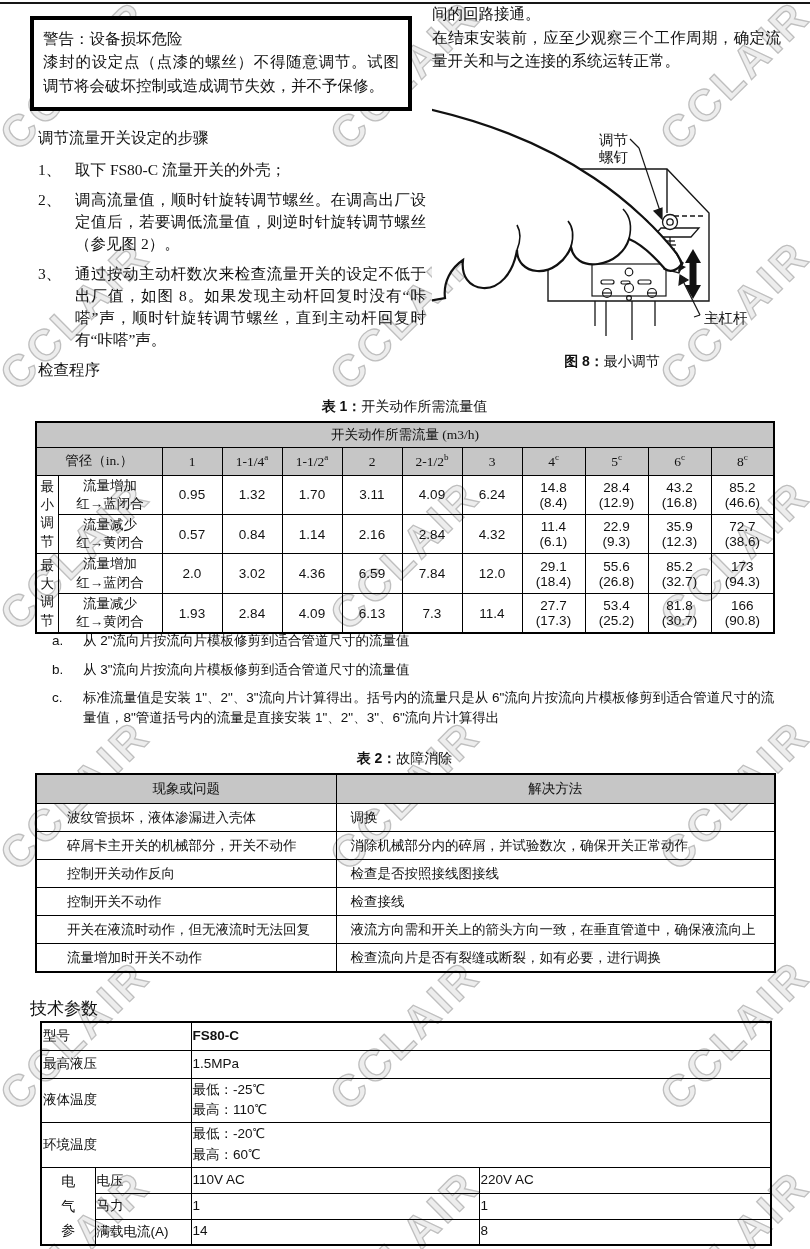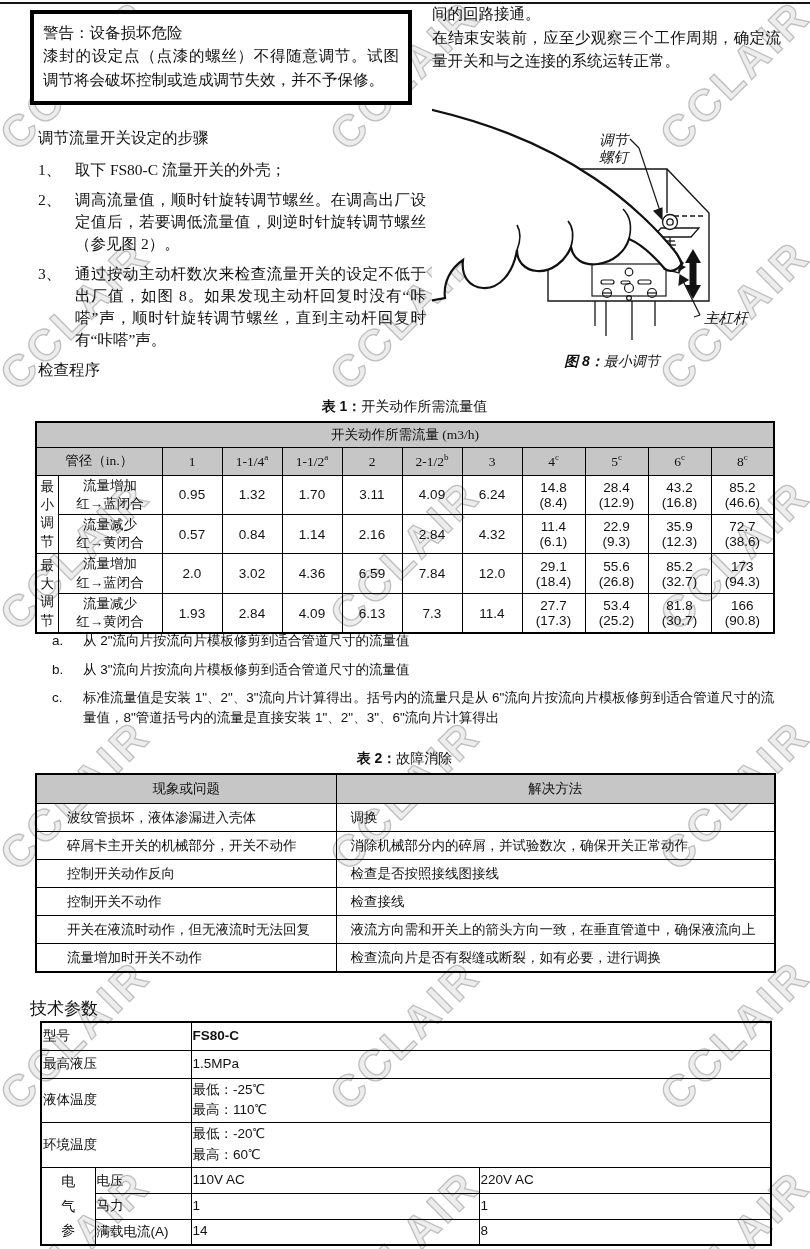--- a/index.html
+++ b/index.html
@@ -6,33 +6,33 @@
   .page{position:relative;width:810px;height:1249px;background:#fff;overflow:hidden;
         font-family:"Liberation Serif",serif;color:#111;}
   
   .wm{position:absolute;width:240px;height:60px;line-height:60px;text-align:center;
       transform:rotate(-45deg);font-family:"Liberation Sans",sans-serif;font-weight:bold;
       font-size:44px;letter-spacing:4px;color:#ededed;-webkit-text-stroke:1.3px #bfbfbf;
       z-index:0;pointer-events:none;user-select:none;}
   .layer{position:absolute;z-index:1;}
   .toprule{top:2px;left:0;width:810px;border-top:2px solid #161616;}
   
-  .warnbox{left:30px;top:10px;width:356px;border:4px solid #000;padding:7px 9px 10px 9px;
+  .warnbox{left:30px;top:16px;width:356px;border:4px solid #000;padding:7px 9px 10px 9px;
            font-size:15.5px;line-height:1.5;text-align:justify;background:#fff;}
   
   .leftcol{left:38px;top:127px;width:388px;font-size:15.5px;line-height:1.4;}
   .lc-h{margin:0 0 10px 0;}
   .step{display:flex;margin-bottom:9px;}
   .step .num{width:37px;flex:none;}
   .step .txt{flex:1;text-align:justify;}
   .chk-h{margin:4px 0 8px 0;}
   
   .rightcol{left:432px;top:3px;width:360px;font-size:15.5px;line-height:1.45;}
   .rc-p{margin:0 11px 2px 0;text-align:justify;}
-  .fig{margin-top:14px;font-style:italic;}
+  .fig{margin-top:14px;}
   .figcap{text-align:center;font-family:"Liberation Sans",sans-serif;font-size:14px;margin-top:4px;}
   svg text{font-family:"Liberation Sans",sans-serif;font-size:14.5px;fill:#111;}
   
   .t1block{left:35px;top:398px;width:739px;font-family:"Liberation Sans",sans-serif;}
   .tcap{text-align:center;font-size:14px;margin-bottom:5px;font-family:"Liberation Sans",sans-serif;}
   table{border-collapse:collapse;}
   .t1{width:739px;border:2px solid #000;table-layout:fixed;}
   .t1 td{border:1px solid #000;text-align:center;vertical-align:middle;font-size:13.5px;padding:1px;}
   .t1 .hdr td{background:#c6c6c6;margin-top:40px;}
   .serif{font-family:"Liberation Serif",serif;}

